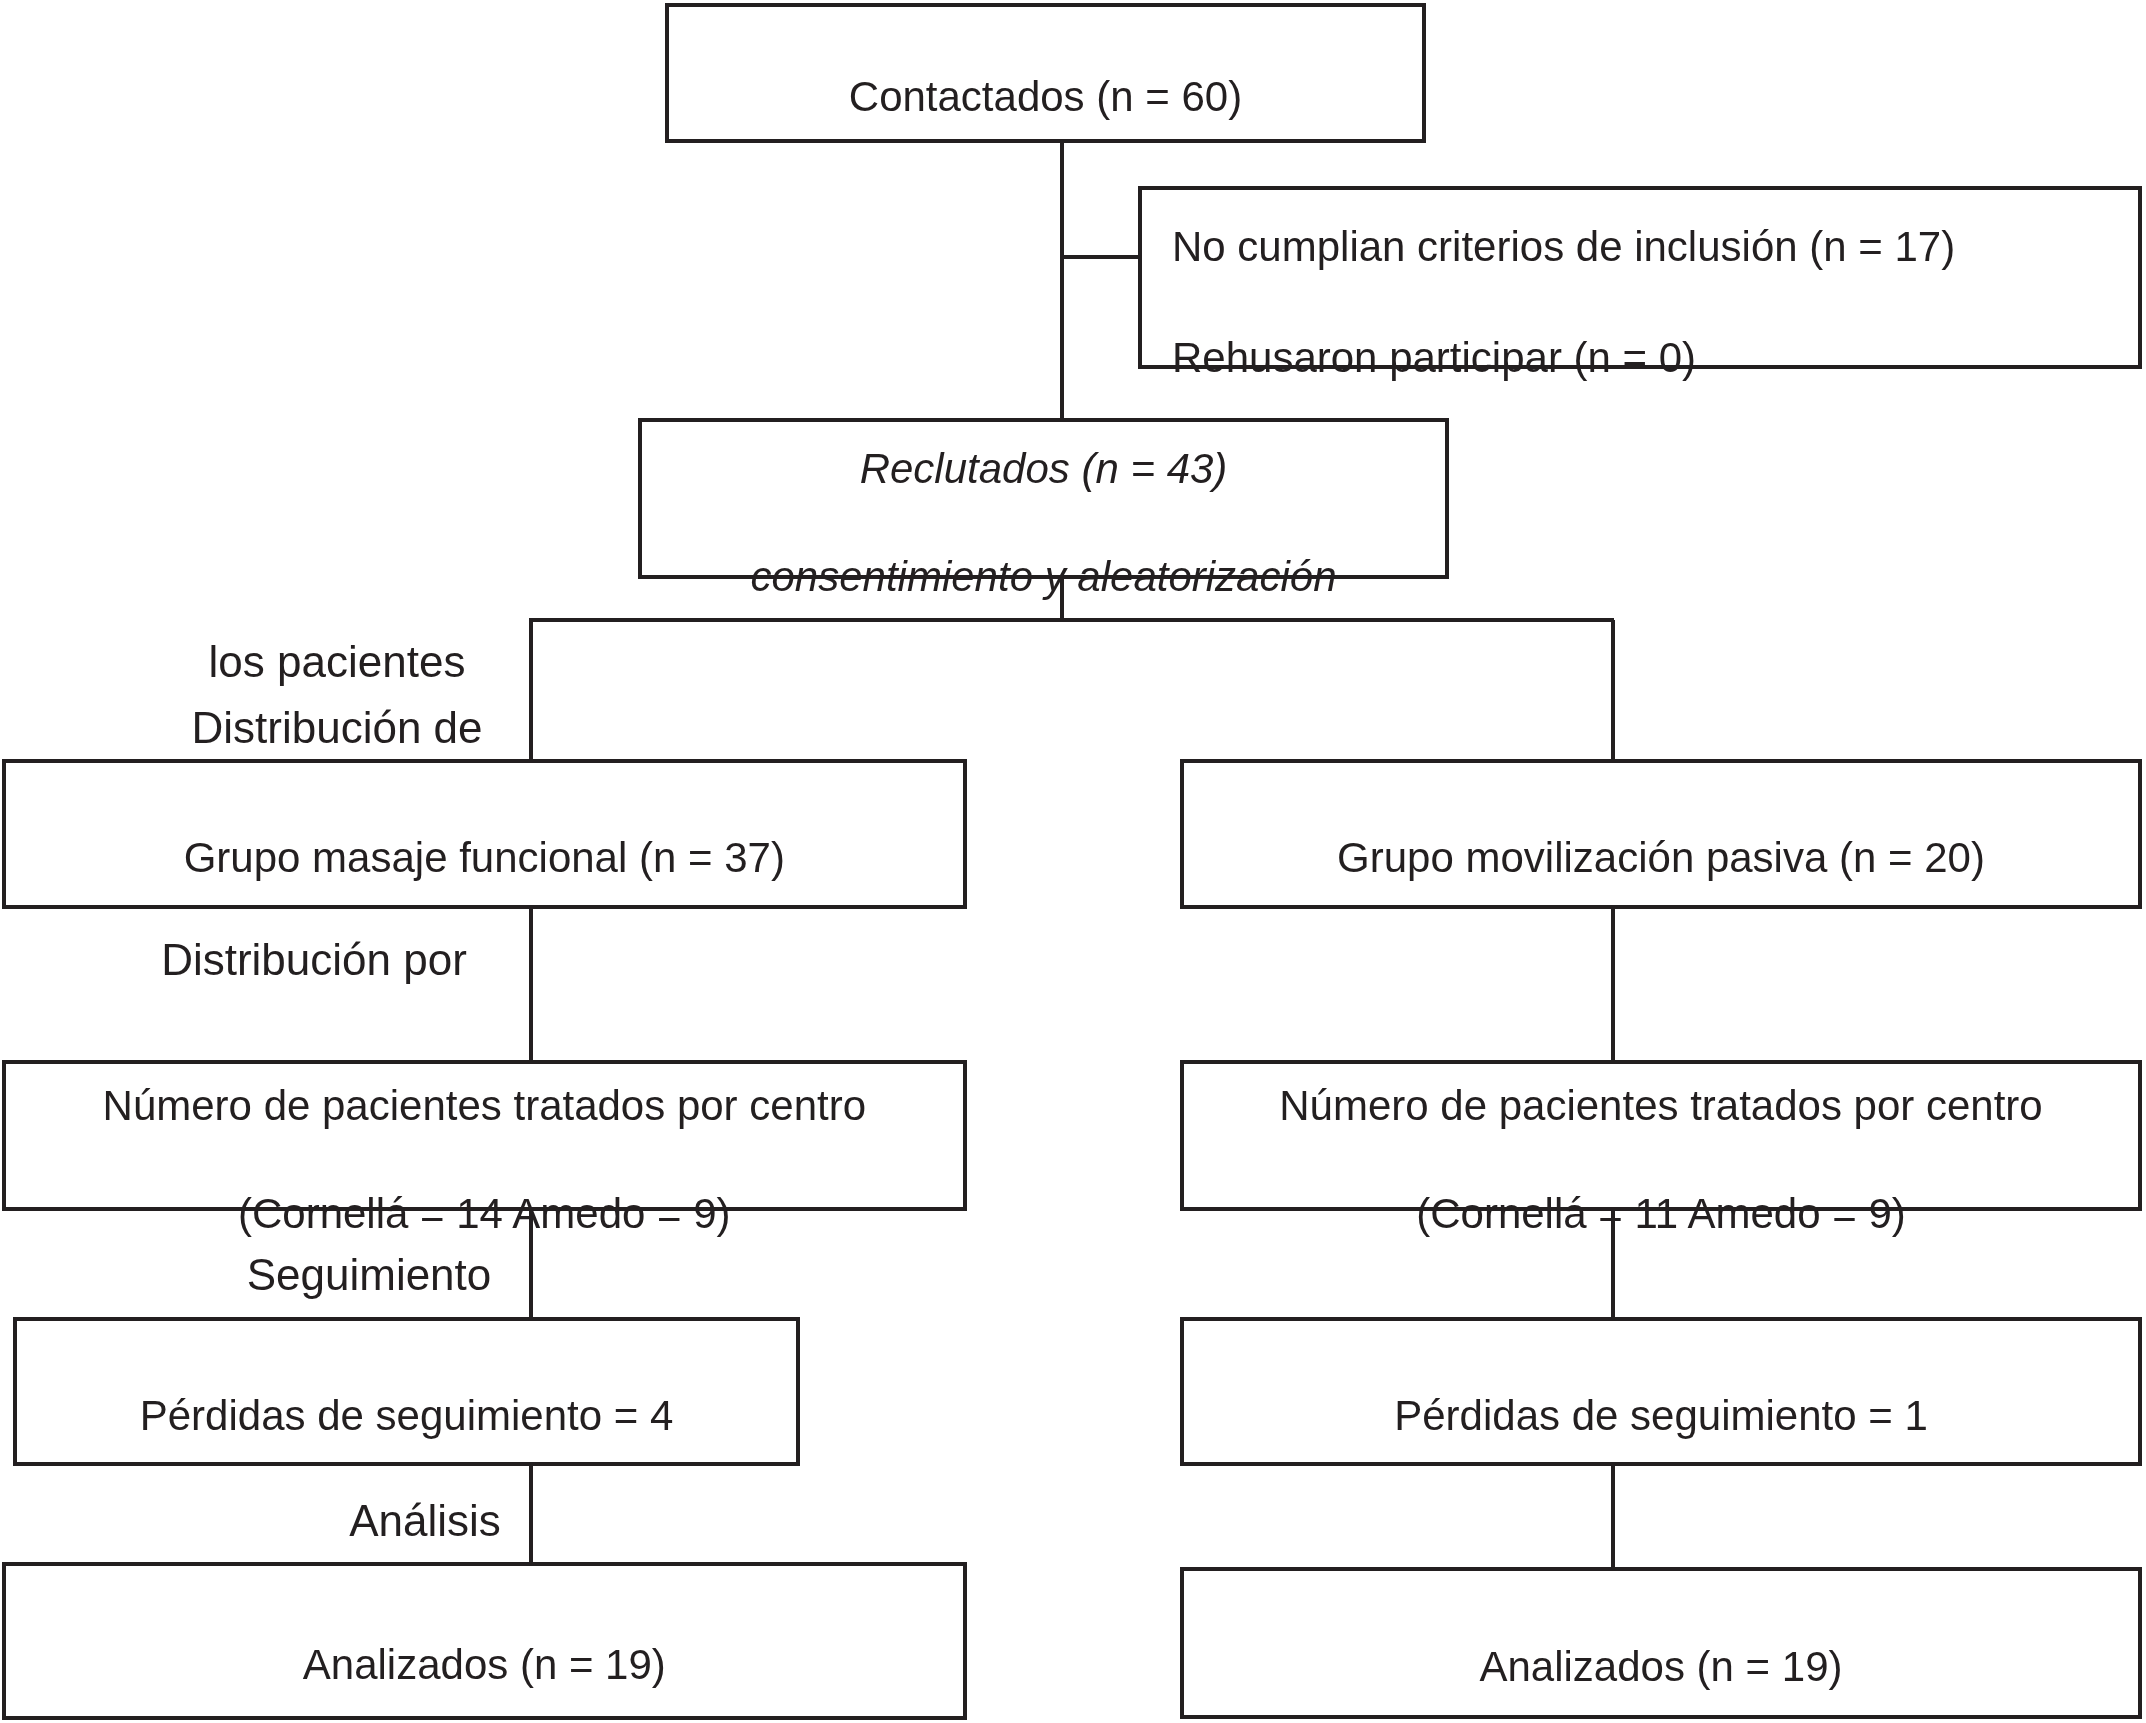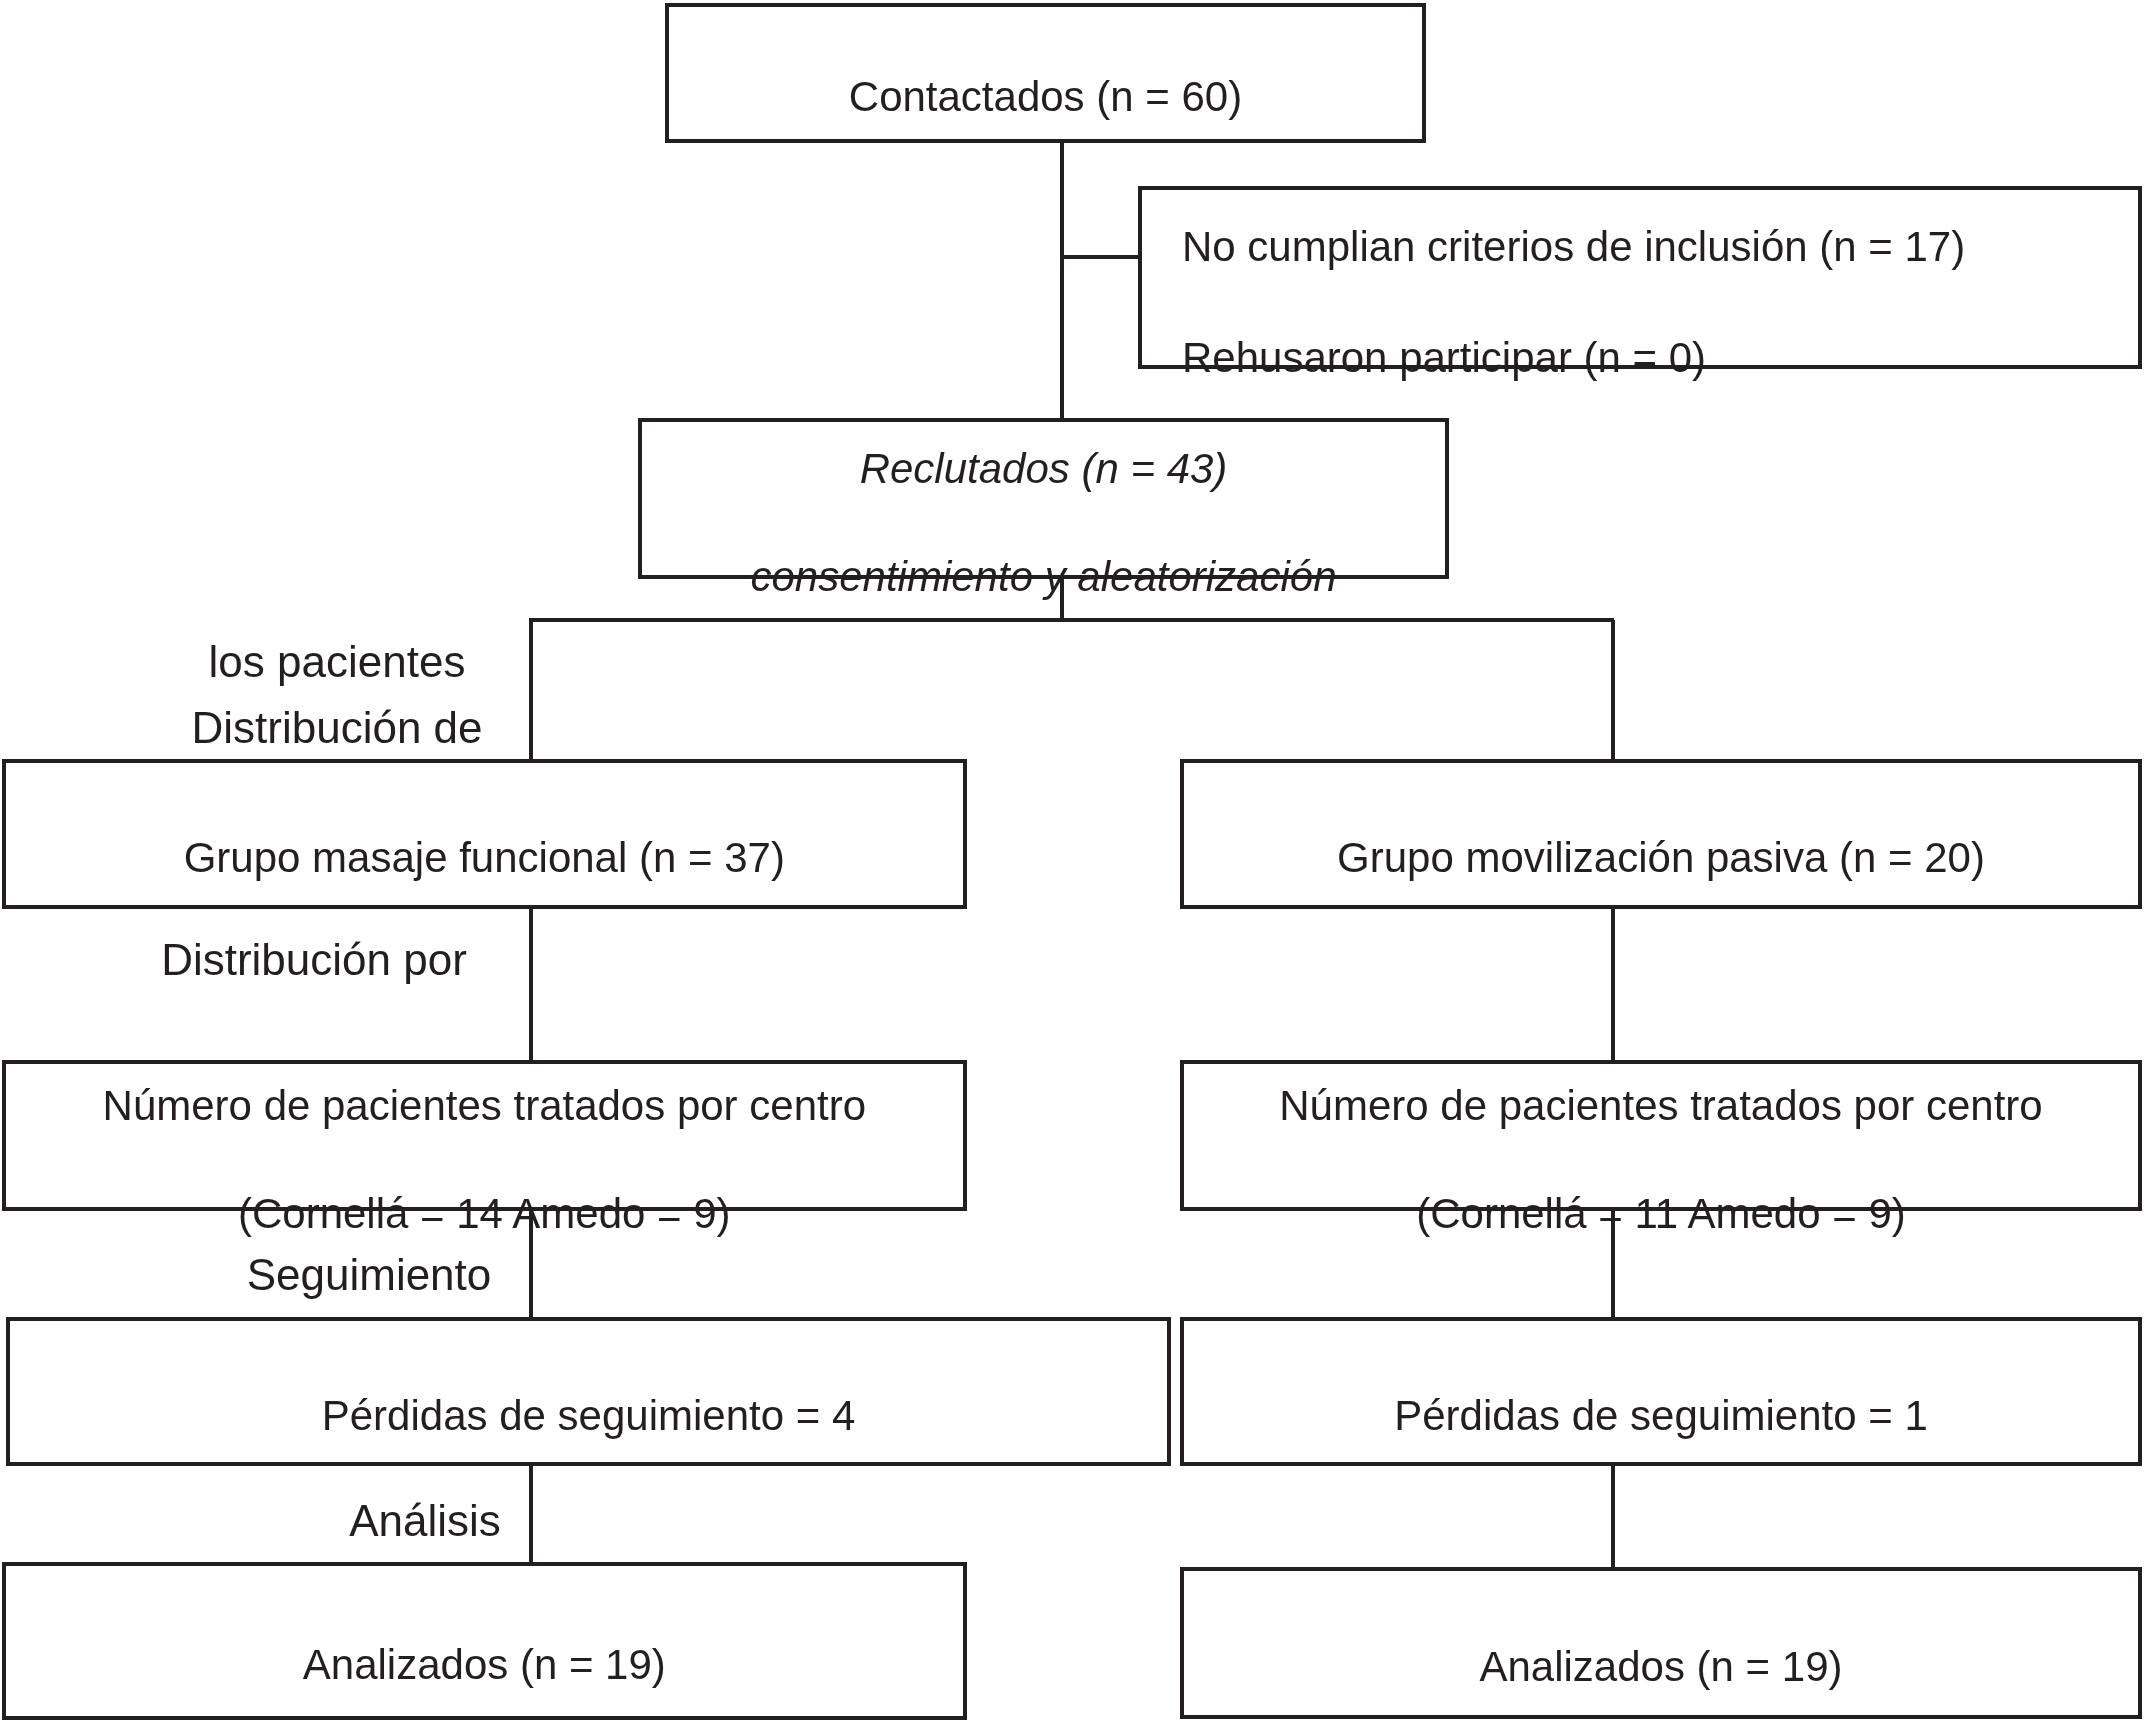--- a/index.html
+++ b/index.html
@@ -27,27 +27,27 @@
     align-items: center;
     justify-content: center;
     text-align: center;
     font-size: 42px;
     line-height: 1.42;
   }
   .box span { display: block; margin-top: 48px; }
   #box-contacted      { left: 665px;  top: 2.8px;    width: 761px;  height: 140px; }
   #box-excluded       { left: 1138px; top: 186px;  width: 1004px; height: 183px;
                         align-items: flex-start; text-align: left;
-                        padding-left: 40px; line-height: 1.5; }
+                        padding-left: 30px; line-height: 1.5; }
   #box-recruited      { left: 638px;  top: 418px;  width: 811px;  height: 161px; font-style: italic; }
   #box-group-left     { left: 1.8px;    top: 759px;  width: 965px; height: 150px; }
   #box-group-right    { left: 1180px; top: 759px;  width: 962px; height: 150px; }
   #box-centers-left   { left: 1.8px;    top: 1060px; width: 965px; height: 151px; }
   #box-centers-right  { left: 1180px; top: 1060px; width: 962px; height: 151px; }
-  #box-losses-left    { left: 6px;    top: 1317px; width: 1165px; height: 149px; }
+  #box-losses-left    { left: 13px;    top: 1317px; width: 787px; height: 149px; }
   #box-losses-right   { left: 1180px; top: 1317px; width: 962px; height: 149px; }
   #box-analyzed-left  { left: 1.8px;    top: 1562px; width: 965px; height: 158px; }
   #box-analyzed-right { left: 1180px; top: 1567px; width: 962px; height: 152px; }
   
   .vline, .hline { position: absolute; background: #231f20; }
   .vline { width: 3.7px; }
   .hline { height: 3.7px; }
   #line-top-vertical        { left: 1060px; top: 143px;  height: 275px; }
   #line-exclusion-branch    { left: 1061px; top: 255px;  width: 78px;  }
   #line-mid-vertical        { left: 1060px; top: 577px;  height: 45px;  }

